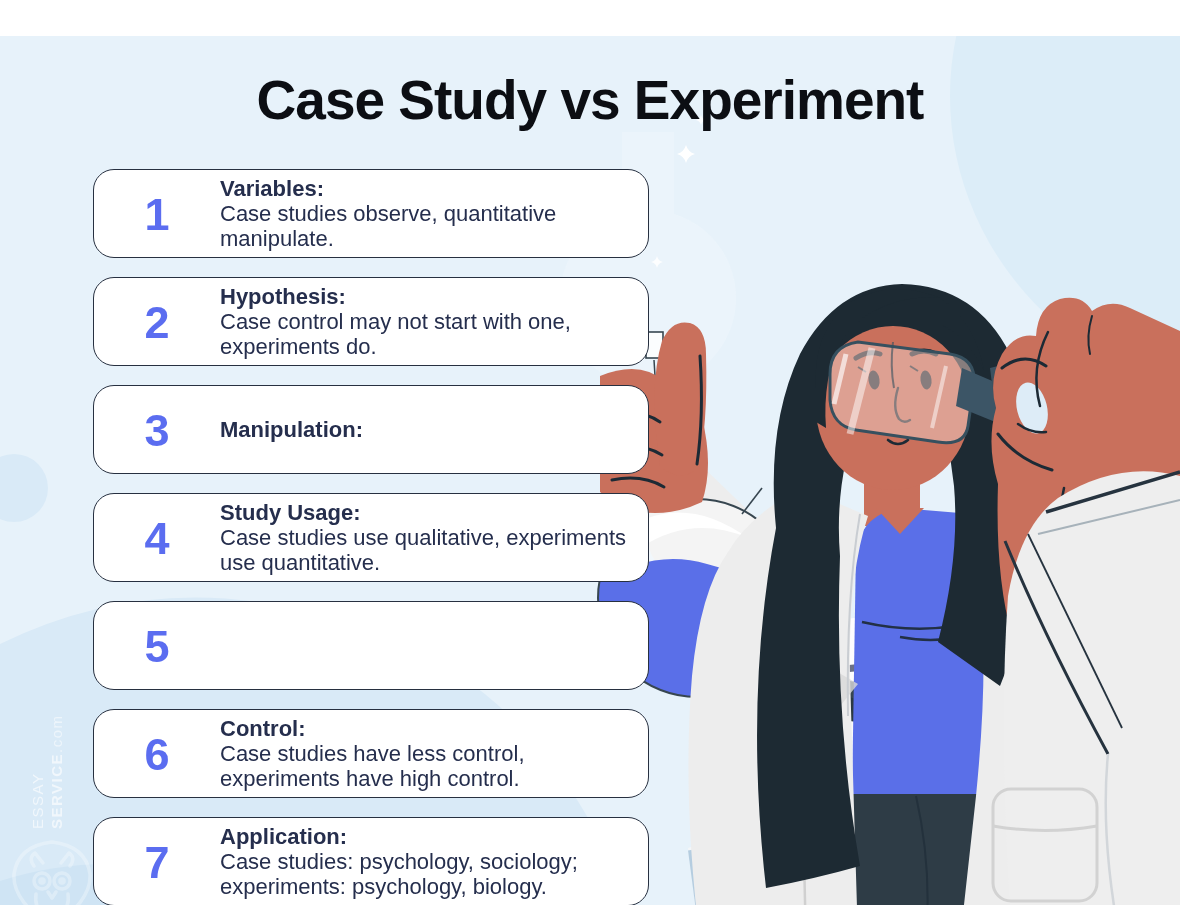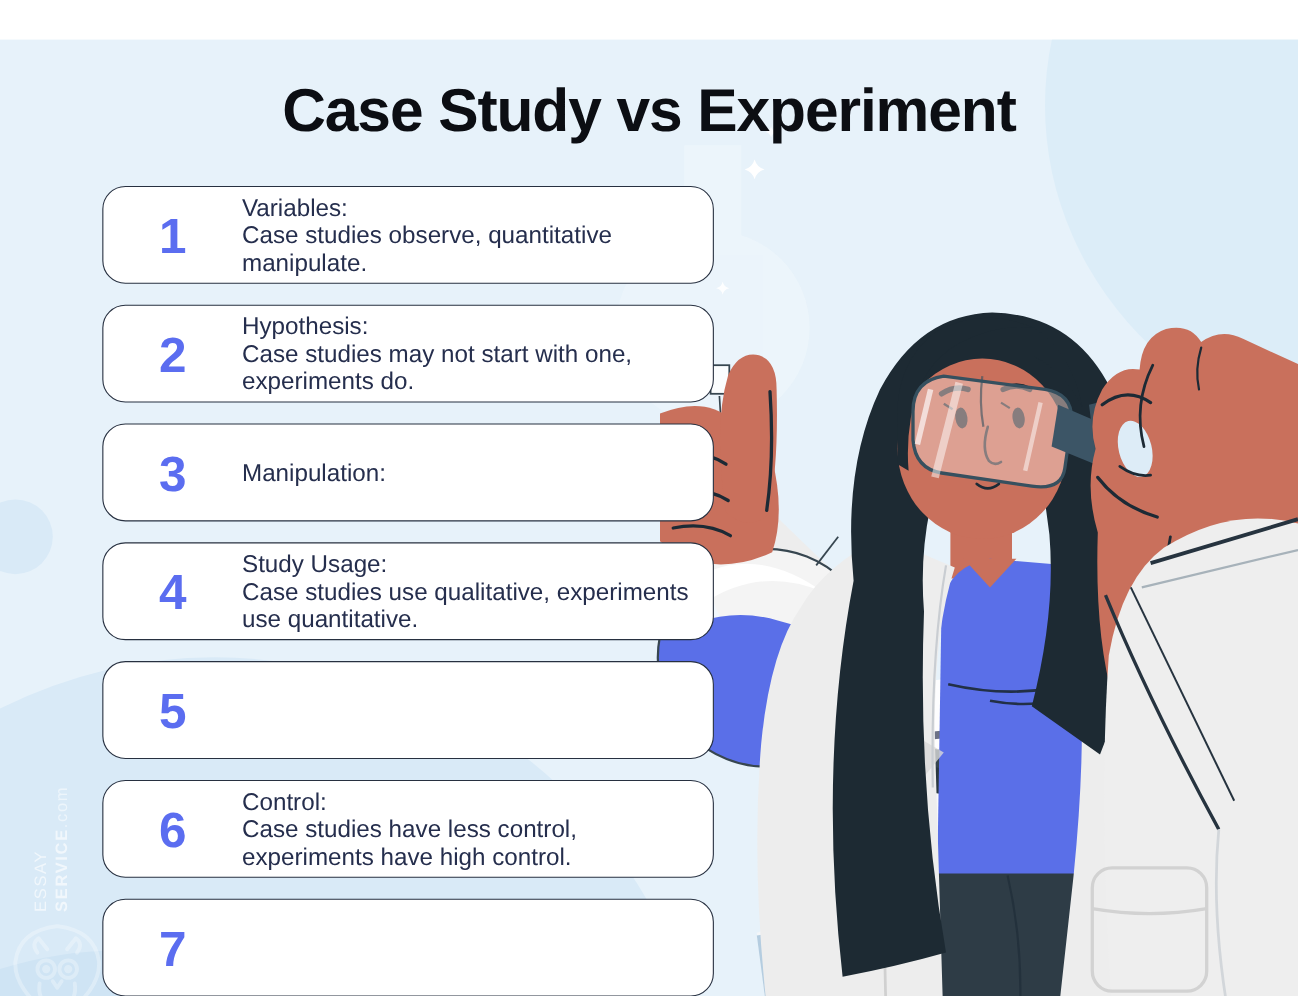--- a/index.html
+++ b/index.html
@@ -22,21 +22,21 @@
     box-sizing:border-box; height:89px; background:#ffffff;
     border:1.6px solid #273040; border-radius:21px;
     display:flex; align-items:center;
   }
   .card-num {
     width:126px; flex:0 0 126px; text-align:center;
     font-size:45px; font-weight:bold; color:#5b6df0; line-height:1;
     padding-top:2px;
   }
   .card-txt { flex:1; padding-right:6px; color:#252e4d; }
-  .card-heading { font-size:22px; font-weight:normal; line-height:25px; }
+  .card-heading { font-size:22px; font-weight:bold; line-height:25px; }
   .card-body { font-size:22px; line-height:25px; }
   .illu { position:absolute; left:0; top:0; z-index:10; }
   .wm-text {
     position:absolute; left:28px; top:793px; z-index:15;
     transform:rotate(-90deg); transform-origin:0 0;
     color:rgba(255,255,255,0.62); font-size:15px; letter-spacing:1.5px;
     line-height:19px; white-space:nowrap;
   }
   .wm-line2 { font-weight:bold; }
   .wm-suffix { font-weight:normal; opacity:0.85; }
@@ -233,21 +233,21 @@
       <div class="card-num">1</div>
       <div class="card-txt">
         <div class="card-heading">Variables:</div>
         <div class="card-body">Case studies observe, quantitative manipulate.</div>
       </div>
     </div>
     <div class="card">
       <div class="card-num">2</div>
       <div class="card-txt">
         <div class="card-heading">Hypothesis:</div>
-        <div class="card-body">Case studies may not start with one, experiments do.</div>
+        <div class="card-body">Case control may not start with one, experiments do.</div>
       </div>
     </div>
     <div class="card">
       <div class="card-num">3</div>
       <div class="card-txt">
         <div class="card-heading">Manipulation:</div>
       </div>
     </div>
     <div class="card">
       <div class="card-num">4</div>
@@ -261,20 +261,24 @@
     </div>
     <div class="card">
       <div class="card-num">6</div>
       <div class="card-txt">
         <div class="card-heading">Control:</div>
         <div class="card-body">Case studies have less control, experiments have high control.</div>
       </div>
     </div>
     <div class="card">
       <div class="card-num">7</div>
+      <div class="card-txt">
+        <div class="card-heading">Application:</div>
+        <div class="card-body">Case studies: psychology, sociology; experiments: psychology, biology.</div>
+      </div>
     </div>
   </div>
 
   <div class="wm-text">
     <div class="wm-line1">ESSAY</div>
     <div class="wm-line2"><span>SERVICE</span><span class="wm-suffix">.com</span></div>
   </div>
   <svg class="owl" width="88" height="100" viewBox="0 0 88 100" aria-hidden="true">
     <g stroke="#ffffff" stroke-opacity="0.55" stroke-width="3.5" fill="none" stroke-linecap="round" stroke-linejoin="round">
       <path d="M44,6 Q78,10 82,38 Q84,64 44,92 Q4,64 6,38 Q10,10 44,6 Z"></path>

